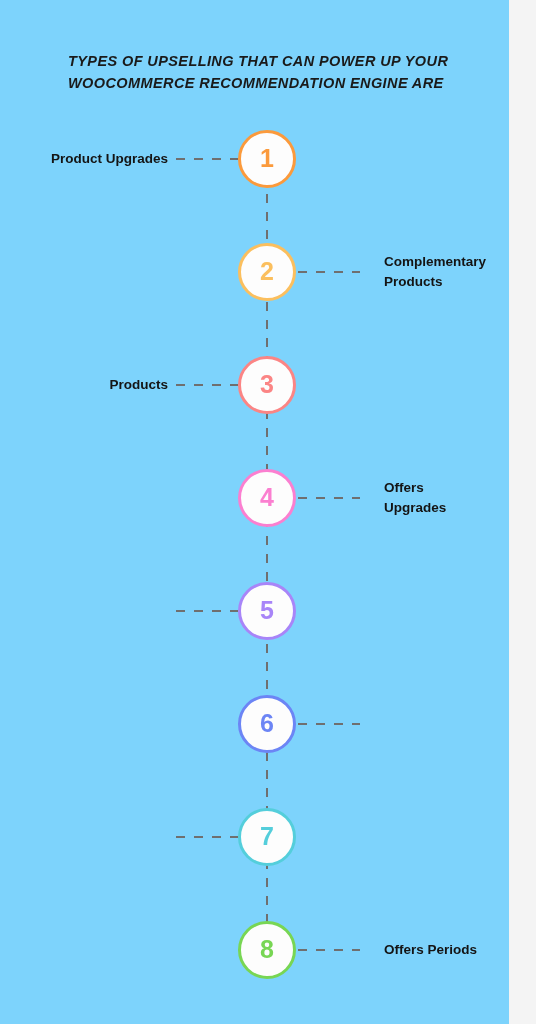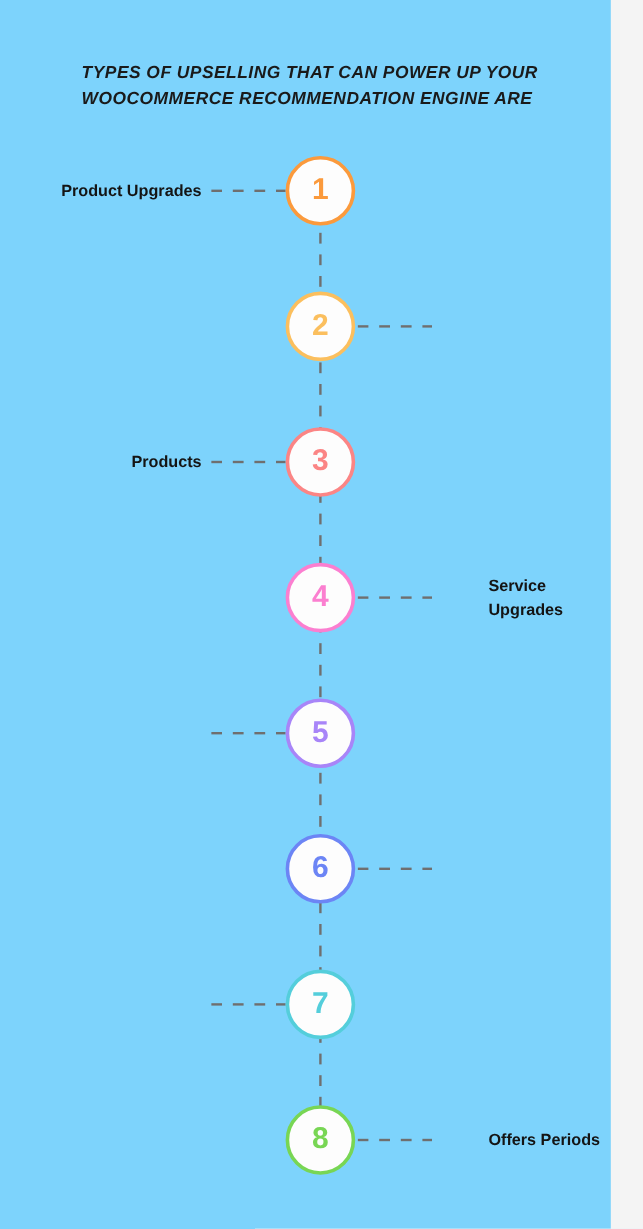--- a/index.html
+++ b/index.html
@@ -102,21 +102,20 @@
   
   .label {
     position: absolute;
     top: 50%;
     transform: translateY(-50%);
     font-size: 13.5px;
     font-weight: bold;
     line-height: 1.45;
     color: #141414;
     white-space: pre-line;
-    margin-left: 23px;
   }
 
   .step.left .label {
     right: 368px;
     text-align: right;
   }
 
   .step.right .label {
     left: 384px;
     text-align: left;
@@ -137,34 +136,36 @@
         <div class="node" style="border-color: rgb(251, 154, 60);">
           <span class="node-number" style="color: rgb(251, 154, 60);">1</span>
         </div>
         <div class="label">Product Upgrades</div>
       </div>
       <div class="step right" style="top: 243px;">
         <div class="connector"></div>
         <div class="node" style="border-color: rgb(251, 191, 94);">
           <span class="node-number" style="color: rgb(251, 191, 94);">2</span>
         </div>
+        <div class="label">Complementary
+Products</div>
       </div>
       <div class="step left" style="top: 356px;">
         <div class="connector"></div>
         <div class="node" style="border-color: rgb(251, 133, 133);">
           <span class="node-number" style="color: rgb(251, 133, 133);">3</span>
         </div>
         <div class="label">Products</div>
       </div>
       <div class="step right" style="top: 469px;">
         <div class="connector"></div>
         <div class="node" style="border-color: rgb(251, 127, 208);">
           <span class="node-number" style="color: rgb(251, 127, 208);">4</span>
         </div>
-        <div class="label">Service
+        <div class="label">Offers
 Upgrades</div>
       </div>
       <div class="step left" style="top: 582px;">
         <div class="connector"></div>
         <div class="node" style="border-color: rgb(168, 133, 248);">
           <span class="node-number" style="color: rgb(168, 133, 248);">5</span>
         </div>
       </div>
       <div class="step right" style="top: 695px;">
         <div class="connector"></div>

